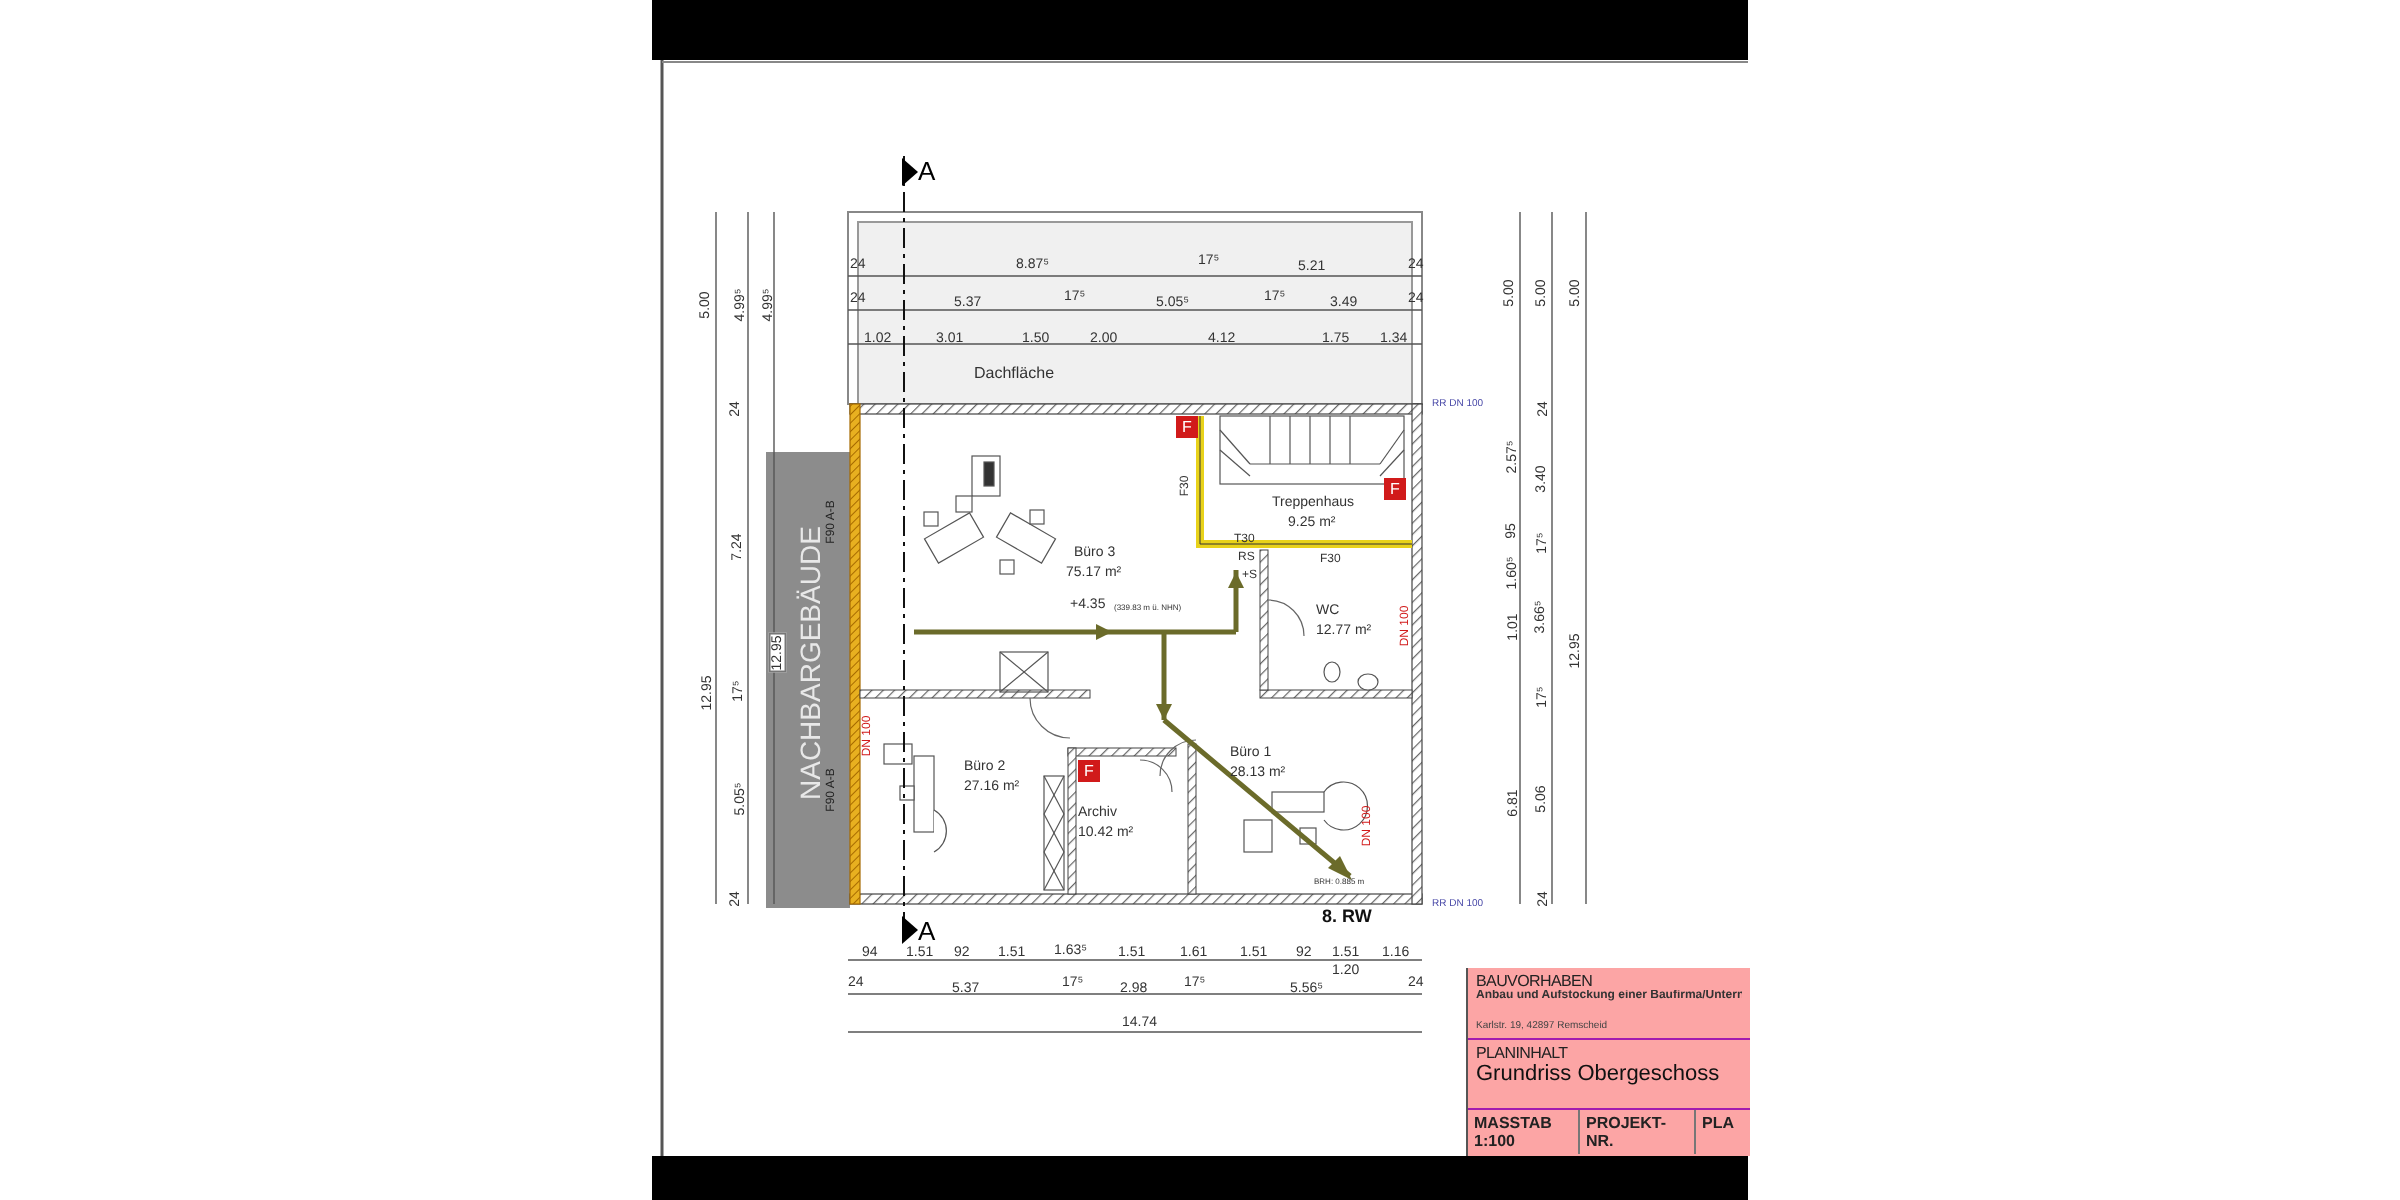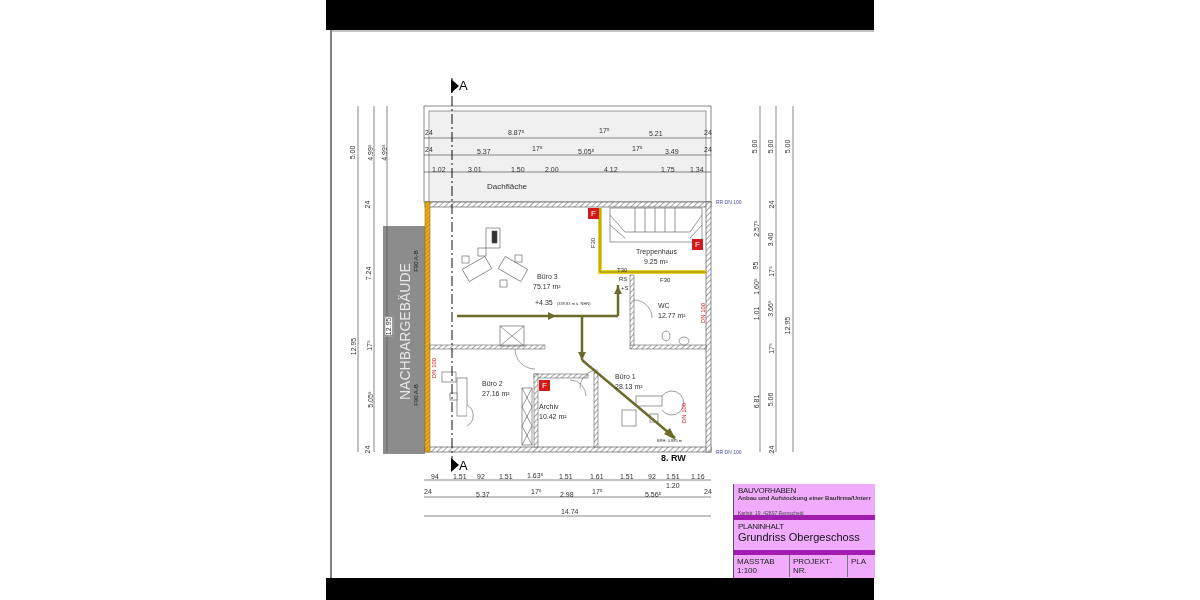--- a/index.html
+++ b/index.html
@@ -1,25 +1,25 @@
 <!DOCTYPE html>
 <html><head>
 <meta charset="utf-8">
 <style>
   html,body{margin:0;padding:0;background:#fff;}
   body{width:1200px;height:600px;position:relative;overflow:hidden;font-family:"Liberation Sans",sans-serif;}
   .bar{position:absolute;left:326px;width:548px;background:#000;}
-  .tb{position:absolute;left:733px;top:484px;width:141px;height:94px;border-left:1px solid #555;background:#f0abfc;}
-  .tb .row{border-bottom:5px solid #a21caf;padding:2px 4px;box-sizing:border-box;}
+  .tb{position:absolute;left:733px;top:484px;width:141px;height:94px;border-left:1px solid #555;background:#fca5a5;}
+  .tb .row{border-bottom:1px solid #a21caf;padding:2px 4px;box-sizing:border-box;}
   .tb .lbl{font-size:8px;color:#222;letter-spacing:-0.3px;}
   .tb .small{font-size:6px;color:#333;font-weight:bold;white-space:nowrap;overflow:hidden;}
   .tb .tiny{font-size:5px;color:#444;}
   .tb .big{font-size:11px;color:#111;}
   .tb .cells{display:flex;height:22px;}
-  .tb .cells div{border-right:1px solid #777;padding:2px 3px;font-size:8px;color:#222;box-sizing:border-box;}
+  .tb .cells div{border-right:1px solid #777;padding:2px 3px;font-size:8px;color:#222;box-sizing:border-box;font-weight:bold;}
 </style>
 </head>
 <body>
 
 <div class="bar" style="top:0;height:30px"></div>
 <div class="bar" style="top:578px;height:22px;z-index:5"></div>
 
 <svg width="1200" height="600" style="position:absolute;left:0;top:0">
   <defs>
     <pattern id="hatch" width="4" height="4" patternUnits="userSpaceOnUse" patternTransform="rotate(45)">

